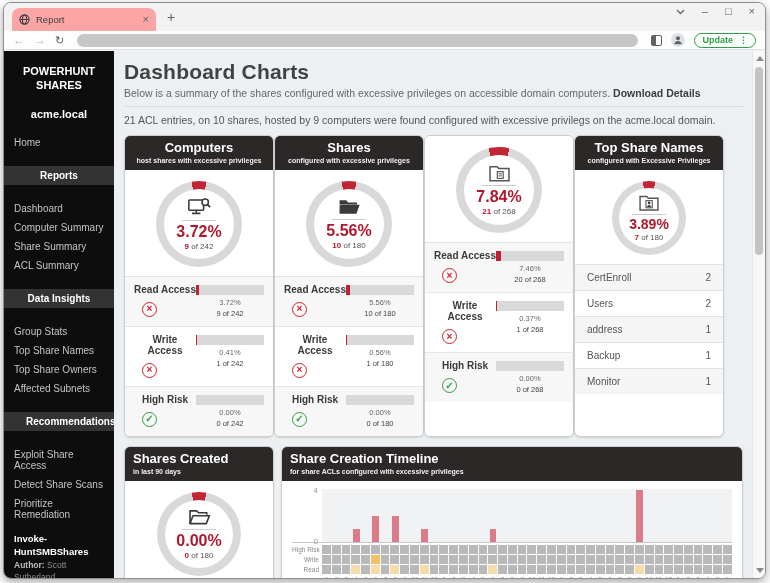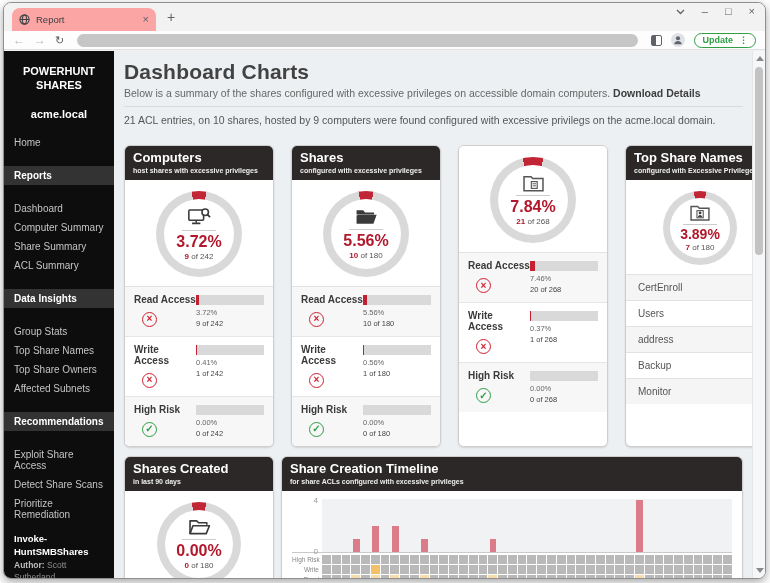--- a/index.html
+++ b/index.html
@@ -38,34 +38,34 @@
   .vs-up{top:5px;border-bottom:5px solid #8a8a8a;}
   .vs-down{bottom:5px;border-top:5px solid #8a8a8a;}
   .vs-thumb{position:absolute;left:2px;right:2px;top:16px;height:188px;background:#c3c3c3;border-radius:5px;}
 
   
   .sidebar{width:110px;flex:none;background:#0d0d0d;display:flex;flex-direction:column;overflow:hidden;}
   .side-title{color:#fff;font-weight:bold;font-size:11px;text-align:center;line-height:1.3;margin-top:13px;}
   .side-rule{height:2px;background:#b11a21;margin:6px 11px 0;}
   .side-domain{color:#fff;font-weight:bold;font-size:11px;text-align:center;margin:9px 0 13px;}
   .side-item{font-size:10px;padding:4px 10px;color:#c4c4c4;cursor:pointer;}
-  .side-header{font-size:10px;font-weight:bold;color:#fff;background:#333;padding:4px 10px;margin:14px 0;}
+  .side-header{font-size:10px;font-weight:bold;color:#fff;background:#333;padding:4px 22px;margin:14px 0;text-align:center;}
   .side-footer{margin-top:auto;padding:8px 10px 12px;font-size:8.5px;color:#8f8f8f;line-height:1.45;}
   .side-footer .tool{color:#fff;font-weight:bold;font-size:9.5px;}
   .side-footer b{color:#bdbdbd;}
 
   
   .main{flex:1;padding:9px 9px 0 10px;overflow:hidden;margin-right:13px;}
   .page-title{font-size:21px;color:#424242;margin:0 0 3px;font-weight:bold;letter-spacing:.2px;}
   .subtitle{font-size:10.5px;color:#666;}
   .subtitle .dl{color:#3d3d3d;font-weight:bold;cursor:pointer;}
   .sep{border:none;border-top:1px solid #dbdbdb;margin:7px 0;}
   .summary{font-size:10.5px;color:#555;}
 
-  .cards-row{display:flex;gap:17px;margin-top:19px;align-items:stretch;}
+  .cards-row{display:flex;gap:0;margin-top:9px;align-items:stretch;text-align:center;}
   .row2{display:flex;gap:7px;margin-top:9px;align-items:flex-start;}
   .card{background:#fff;border:1px solid #cecece;border-radius:6px;box-shadow:0 1px 2px rgba(0,0,0,.13);
     display:flex;flex-direction:column;overflow:hidden;}
   .w150{width:150px;flex:none;}
   .card-head{background:#2b2827;color:#fff;padding:5px 8px 6px;}
   .card-title{font-size:13px;font-weight:bold;line-height:1.15;}
   .card-sub{font-size:7px;font-weight:bold;color:#efefef;margin-top:1px;}
 
   .donut-wrap{display:flex;justify-content:center;padding:11px 0 9px;background:#fff;}
   .donut{position:relative;border-radius:50%;}

